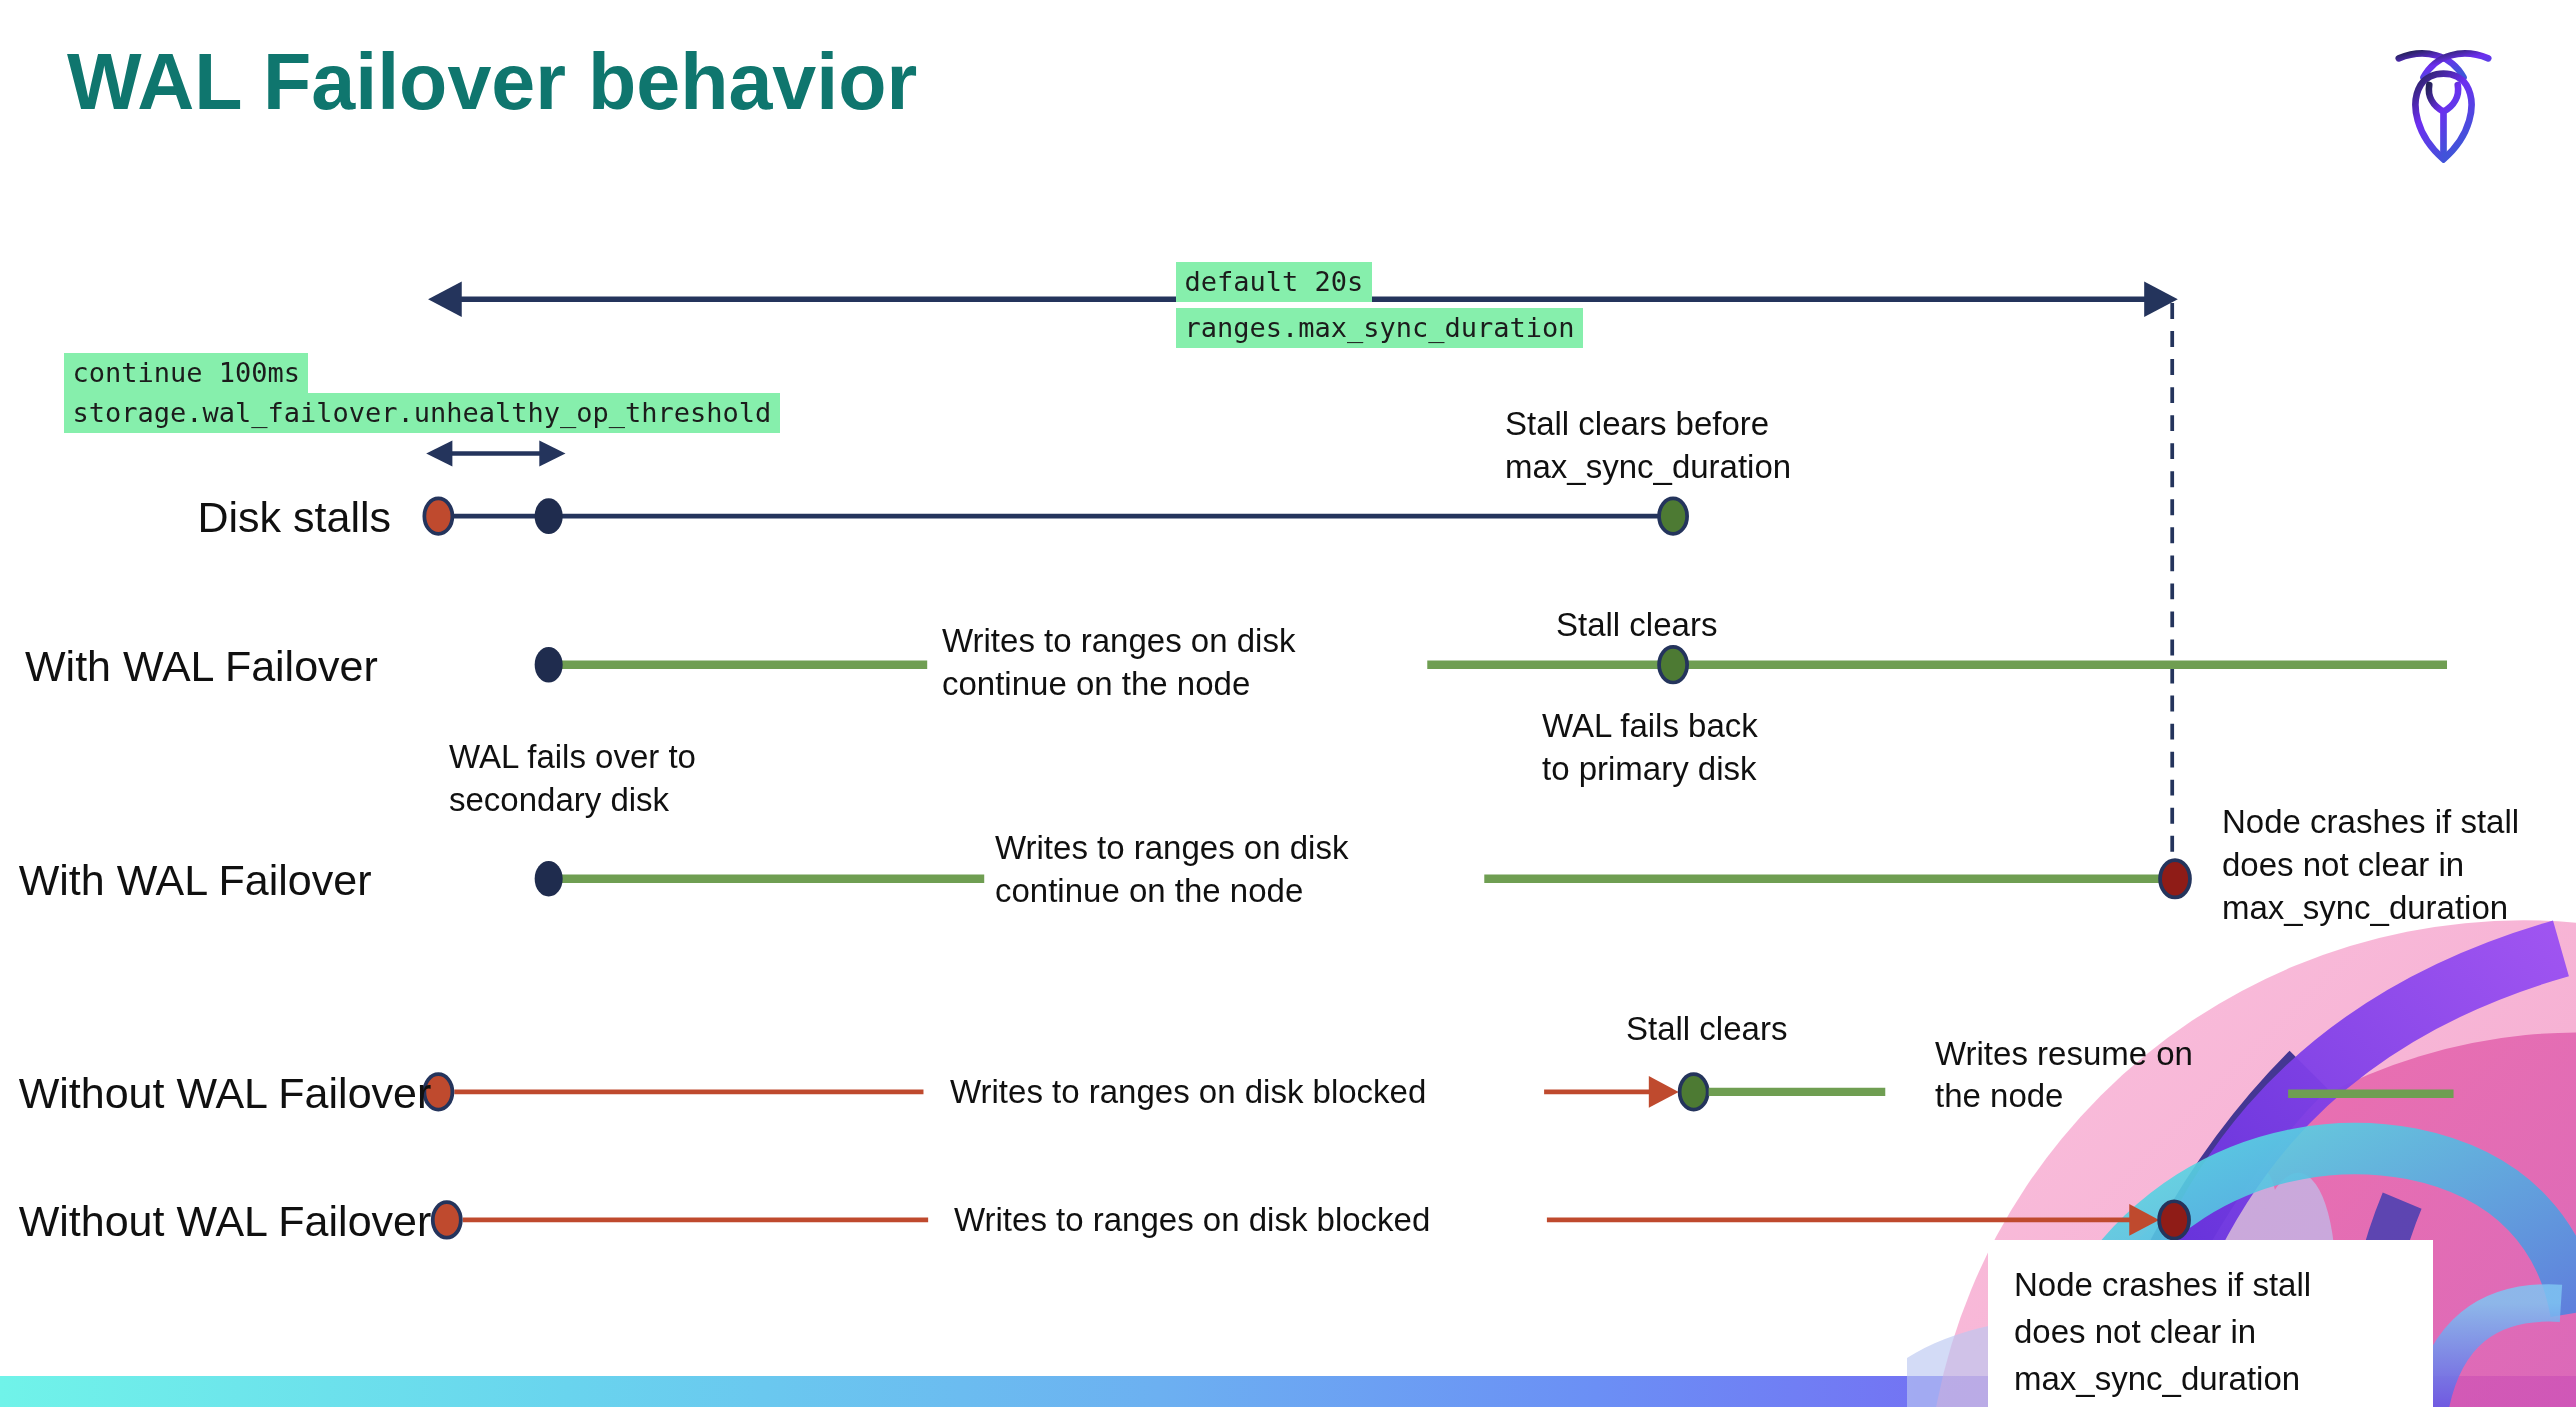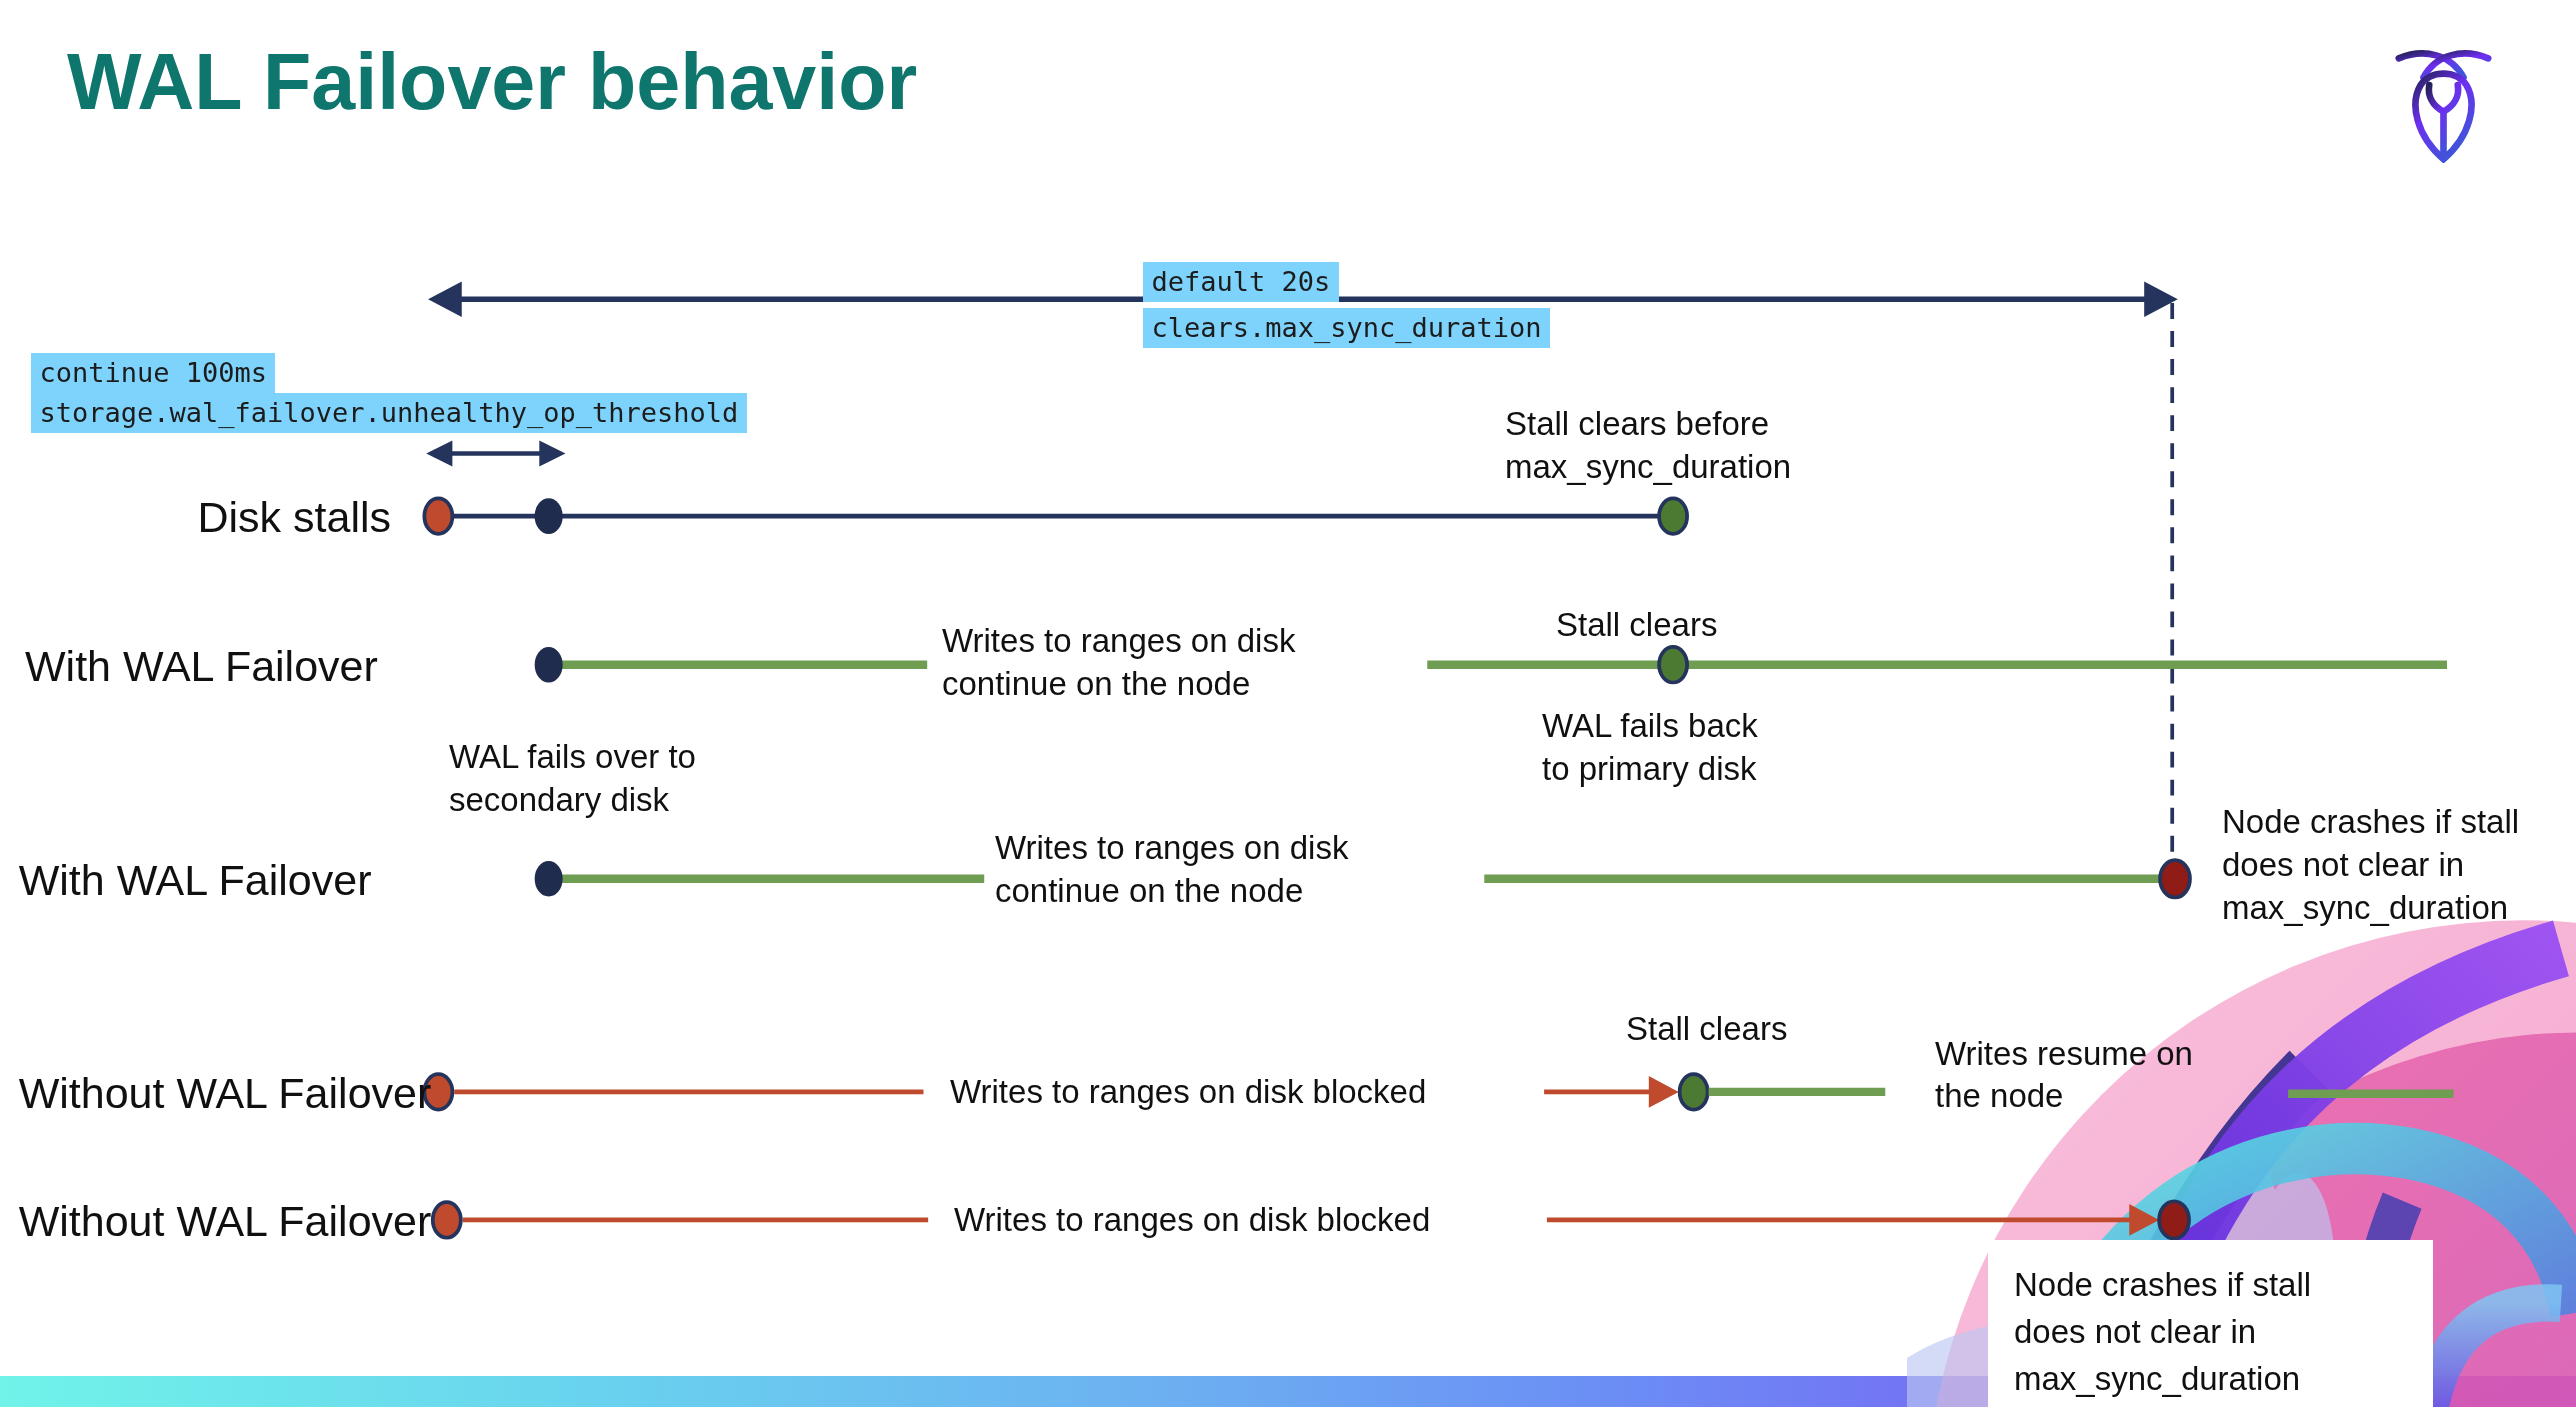--- a/index.html
+++ b/index.html
@@ -1,21 +1,21 @@
 <!DOCTYPE html>
 <html style="font-size:15px"><head>
 <meta charset="utf-8">
 <style>
   html,body{margin:0;padding:0;background:#fff;}
   body{width:2576px;height:1408px;position:relative;overflow:hidden;
        font-family:"Liberation Sans","DejaVu Sans",sans-serif;color:#121212;}
   .abs{position:absolute;}
   #title{left:67px;top:36px;font-size:79px;font-weight:800;letter-spacing:0px;color:#0f766e;}
   .code{font-family:"DejaVu Sans Mono","Liberation Mono",monospace;font-size:27px;line-height:34px;
-        background:#7dd3fc;color:#1c1c1c;padding:2.8px 8.4px;white-space:pre;}
+        background:#86efac;color:#1c1c1c;padding:2.8px 8.4px;white-space:pre;margin-left:33px;}
   .lbl{font-size:43px;line-height:36px;color:#101010;}
   .ann{font-size:33px;line-height:43px;color:#101010;white-space:pre-line;}
   .ctr{text-align:left;}
   .rgt{text-align:right;}
   #bottom-bar{left:0;top:1376px;width:2576px;height:32px;
       background:linear-gradient(90deg,#70f3e9 0%,#69d4ee 22%,#6cb0f1 45%,#6b8ff5 62%,#7a5df2 85%,#8a4ff0 100%);}
   #crash-card{left:1988px;top:1240px;width:445px;height:167px;background:#ffffff;}
   #crash-card .ann{position:absolute;left:26px;top:20.6px;line-height:47px;}
   svg{display:block;}
 </style>
@@ -141,21 +141,21 @@
     <path d="M 3 14 C 30 3 58 10 71 34"></path>
     <path d="M 97 14 C 70 3 42 10 29 34"></path>
     <path d="M 50 120 C 22 96 14 62 26 42 C 36 26 64 26 74 42 C 86 62 78 96 50 120 Z"></path>
     <path d="M 50 114 L 50 70 M 50 70 C 39 64 33 54 35 42 M 50 70 C 61 64 67 54 65 42"></path>
   </g>
 </svg>
 
 <div class="abs code" style="left:31px;top:353px;">continue 100ms</div>
 <div class="abs code" style="left:31px;top:393px;">storage.wal_failover.unhealthy_op_threshold</div>
 <div class="abs code" style="left:1143px;top:262px;">default 20s</div>
-<div class="abs code" style="left:1143px;top:308px;">clears.max_sync_duration</div>
+<div class="abs code" style="left:1143px;top:308px;">ranges.max_sync_duration</div>
 
 <div class="abs lbl rgt" style="left:150px;top:499px;width:241px;">Disk stalls</div>
 <div class="abs lbl" style="left:25px;top:648px;">With WAL Failover</div>
 <div class="abs lbl" style="left:18.7px;top:862px;">With WAL Failover</div>
 <div class="abs lbl" style="left:18.7px;top:1075px;">Without WAL Failover</div>
 <div class="abs lbl" style="left:18.7px;top:1203px;">Without WAL Failover</div>
 
 <div class="abs ann ctr" style="left:1505px;top:402px;width:383px;">Stall clears before
 max_sync_duration</div>
 <div class="abs ann ctr" style="left:942px;top:619px;width:421px;">Writes to ranges on disk

